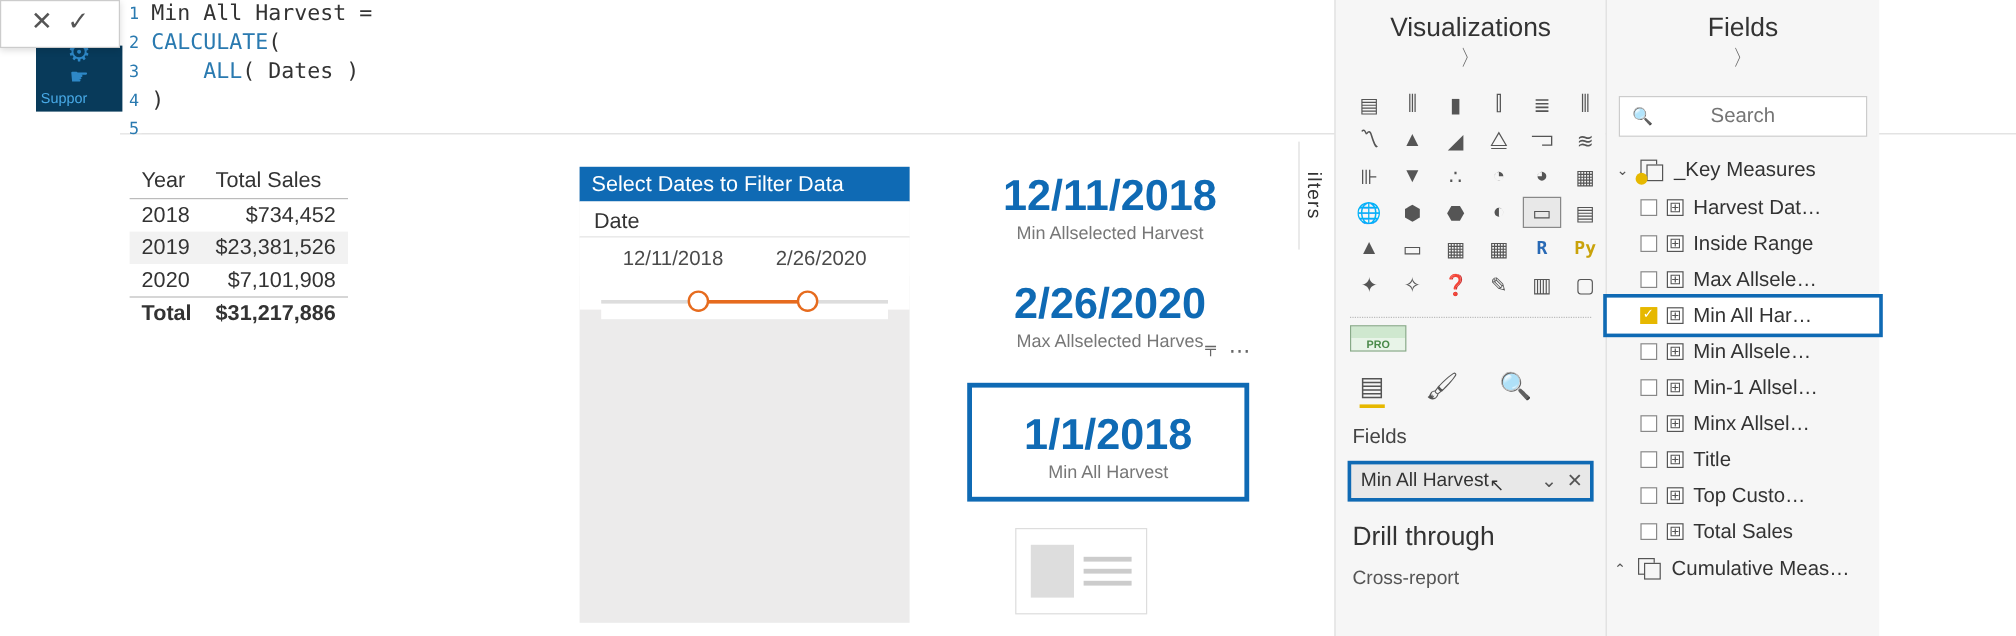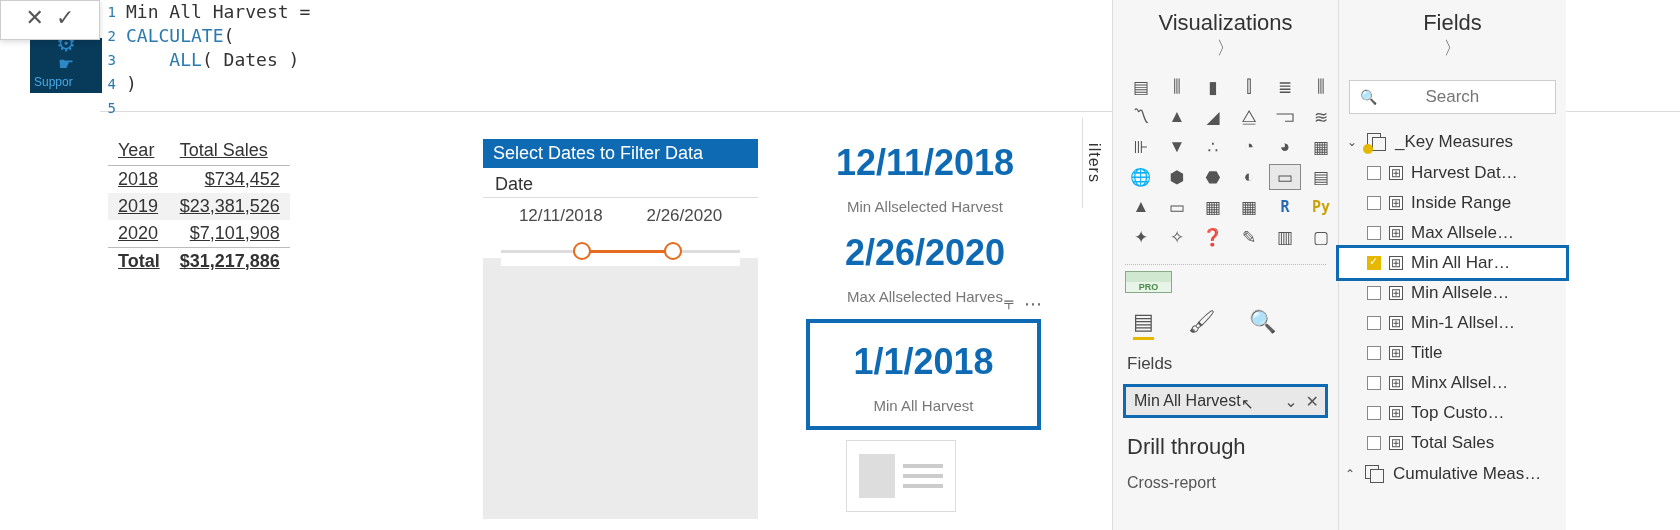--- a/index.html
+++ b/index.html
@@ -130,21 +130,20 @@
   height: 405px;
   background: #fff;
 }
 
 
 .matrix {
   position: absolute;
   left: 108px;
   top: 22px;
   font-size: 18px;
-  text-decoration: underline;
 }
 .matrix table { border-collapse: collapse; }
 .matrix th {
   text-align: left;
   font-weight: 400;
   padding: 4px 10px;
   border-bottom: 1px solid #bbb;
   color: #333;
 }
 .matrix td {
@@ -227,21 +226,21 @@
   text-align: center;
 }
 .card .val {
   color: #0f6ab4;
   font-weight: 700;
   font-size: 36px;
 }
 .card .cap {
   color: #777;
   font-size: 15px;
-  margin-top: 14px;
+  margin-top: 2px;
 }
 .card-1 { left: 810px; top: 28px; width: 230px;}
 .card-2 { left: 810px; top: 118px; width: 230px;}
 .card-3 {
   left: 806px; top: 205px; width: 235px;
   border: 4px solid #0f6ab4;
   padding: 18px 6px 12px;
 }
 .card-2 .icons {
   position: absolute;
@@ -685,26 +684,26 @@
         <span>Min Allsele…</span>
       </div>
       <div class="field-row">
         <span class="cb"></span>
         <span class="calc"></span>
         <span>Min-1 Allsel…</span>
       </div>
       <div class="field-row">
         <span class="cb"></span>
         <span class="calc"></span>
+        <span>Minx Allsel…</span>
+      </div>
+      <div class="field-row">
+        <span class="cb"></span>
+        <span class="calc"></span>
         <span>Title</span>
-      </div>
-      <div class="field-row">
-        <span class="cb"></span>
-        <span class="calc"></span>
-        <span>Minx Allsel…</span>
       </div>
       <div class="field-row">
         <span class="cb"></span>
         <span class="calc"></span>
         <span>Top Custo…</span>
       </div>
       <div class="field-row">
         <span class="cb"></span>
         <span class="calc"></span>
         <span>Total Sales</span>

